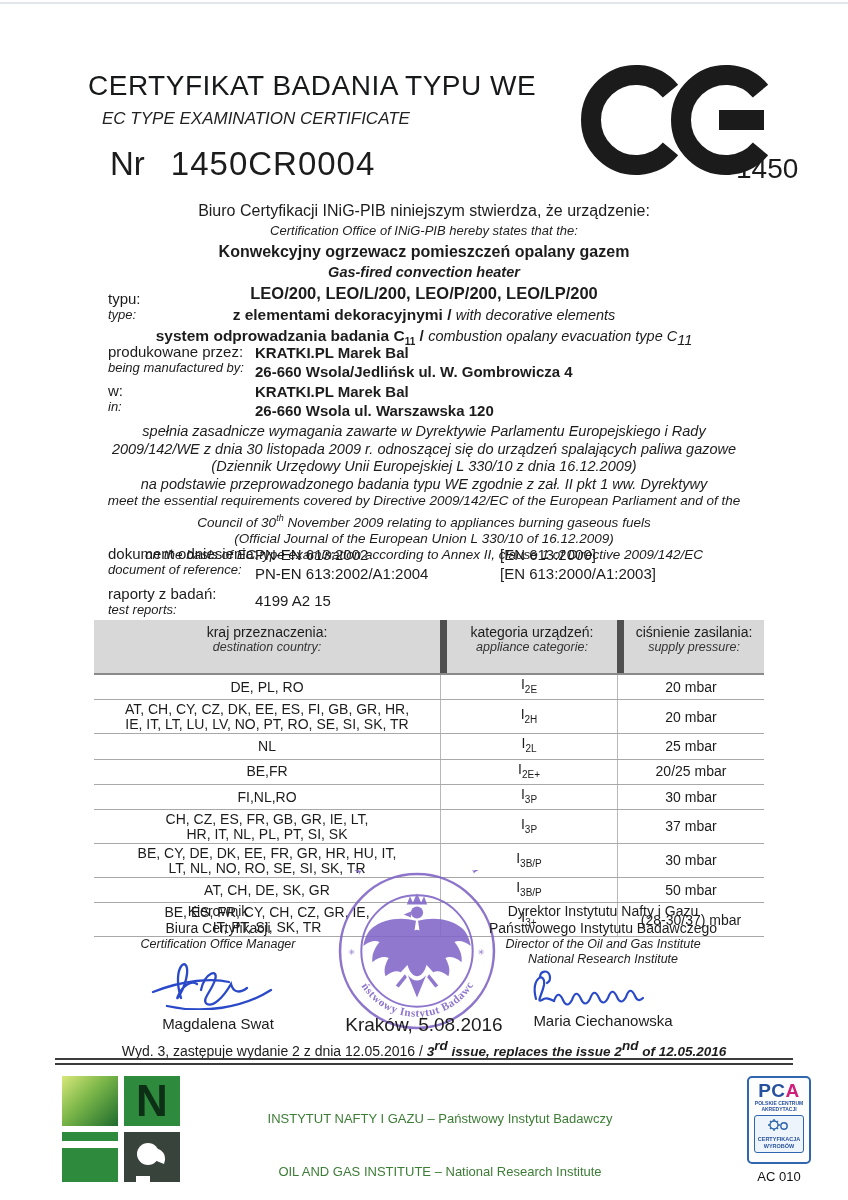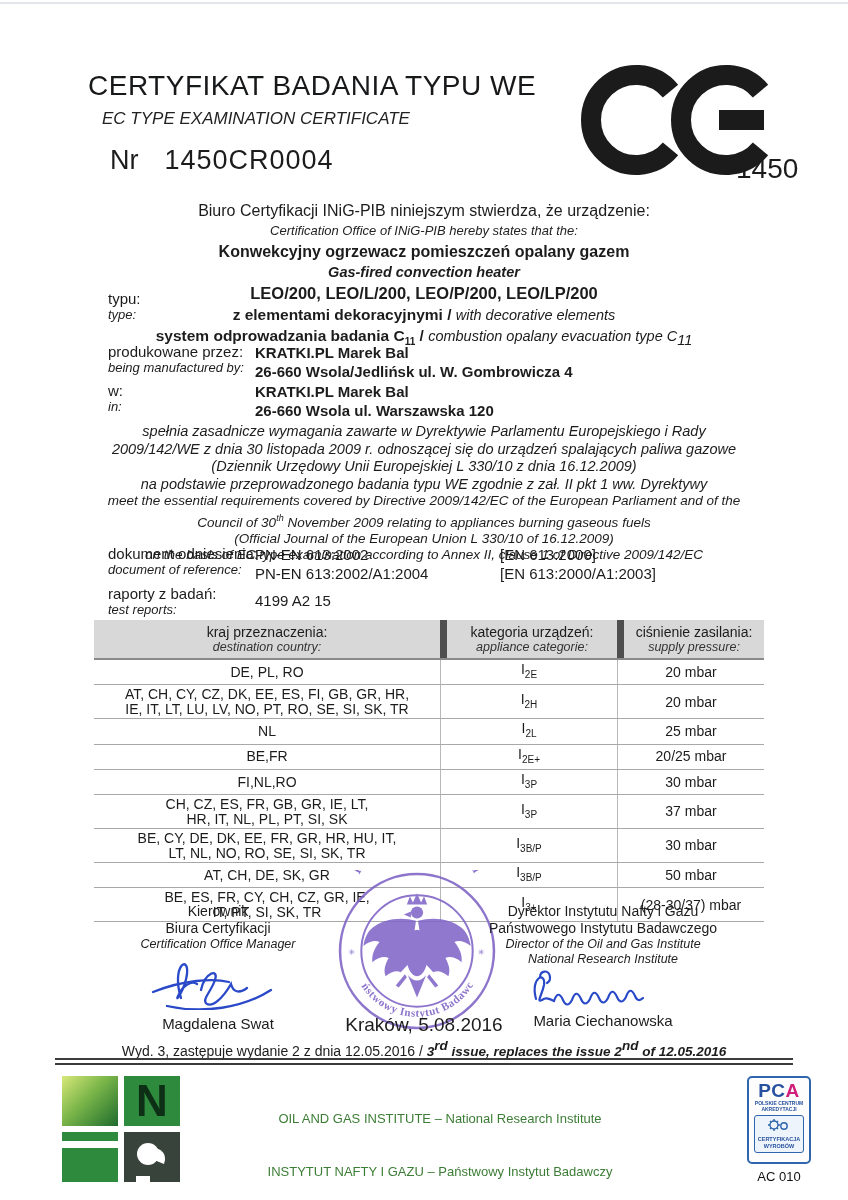--- a/index.html
+++ b/index.html
@@ -7,21 +7,21 @@
     position:relative; width:848px; height:1200px; margin:0 auto;
     background:#ffffff; overflow:hidden;
     font-family:"Liberation Sans", sans-serif; color:#1c1c1c;
   }
   .scan-line { position:absolute; top:2px; left:0; width:100%; height:2px; background:#e2e6ea; }
 
   
   .header-left { position:absolute; left:88px; top:70px; }
   .cert-title { font-size:28px; letter-spacing:0.5px; color:#17181a; }
   .cert-subtitle { font-size:17px; font-style:italic; margin:7px 0 0 14px; color:#222; }
-  .cert-number { font-size:27px; margin:16px 0 15px 22px; }
+  .cert-number { font-size:33px; margin:16px 0 15px 22px; }
   .cert-number .num { margin-left:26px; letter-spacing:1px; }
   .ce-wrap { position:absolute; left:576px; top:60px; }
 
   
   .centered { position:absolute; left:0; width:848px; text-align:center; }
   .statement-pl { font-size:16px; }
   .statement-en { font-size:13px; font-style:italic; margin-top:3px; color:#222; }
   .prod-line1 { font-size:16px; font-weight:bold; }
   .prod-line2 { font-size:14.5px; font-weight:bold; font-style:italic; margin-top:3px; }
   .prod-line3 { font-size:16.5px; font-weight:bold; margin-top:4px; }
@@ -57,21 +57,21 @@
   .refs .c1 { position:absolute; left:147px; top:0; font-size:15px; line-height:19px; }
   .refs .c2 { position:absolute; left:392px; top:0; font-size:15px; line-height:19px; }
   .reports { position:absolute; left:108px; top:585px; width:500px; }
   .reports .lab .pl { font-size:15px; }
   .reports .lab .en { font-size:13px; font-style:italic; }
   .reports .val { position:absolute; left:147px; top:7px; font-size:15px; }
 
   
   .cert-table { position:absolute; left:94px; top:620px; width:670px; font-size:14px; }
   .t-head { display:grid; grid-template-columns:346px 7px 170px 7px 140px; border-bottom:2px solid #8a8a8a; }
-  .t-head .hc { background:#d8d8d8; text-align:center; padding:4px 0 4px; }
+  .t-head .hc { background:#d8d8d8; text-align:center; padding:4px 0 19px; }
   .t-head .hsep { background:#4f4f4f; }
   .t-head .hpl { font-size:14px; }
   .t-head .hen { font-size:12.5px; font-style:italic; color:#333; }
   .t-row { display:grid; grid-template-columns:346px 177px 147px; border-bottom:1px solid #a8a8a8; }
   .t-row .cell { text-align:center; padding:2px 4px; line-height:14.5px; display:flex; align-items:center; justify-content:center; white-space:pre-line; }
   .t-row .cell.mid, .t-row .cell.right { border-left:1px solid #b8b8b8; }
 
   
   .sig-block { position:absolute; text-align:center; }
   .sig-block .pl { font-size:14px; line-height:17px; }
@@ -356,22 +356,22 @@
     <div class="c4">
       <svg width="56" height="50" viewBox="0 0 56 50">
         <circle cx="24" cy="22" r="11" fill="#ffffff"></circle>
         <path d="M32,16 q12,4 8,16 l-10,-4 z" fill="#ffffff"></path>
         <rect x="12" y="44" width="14" height="6" fill="#ffffff"></rect>
       </svg>
     </div>
   </div>
 
   <div class="footer-text">
+    <div class="g">INSTYTUT NAFTY I GAZU – Państwowy Instytut Badawczy</div>
     <div class="g">OIL AND GAS INSTITUTE – National Research Institute</div>
-    <div class="g">INSTYTUT NAFTY I GAZU – Państwowy Instytut Badawczy</div>
     
     
     
     
     
   </div>
 
   <div class="pca-wrap">
     <div class="pca-badge">
       <div class="pca-label"><span>PC</span><span class="a">A</span></div>

